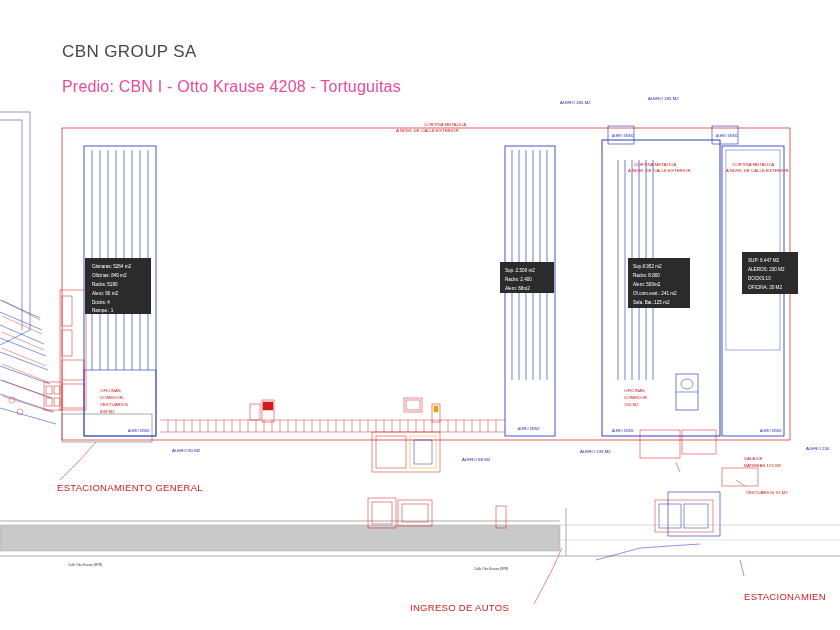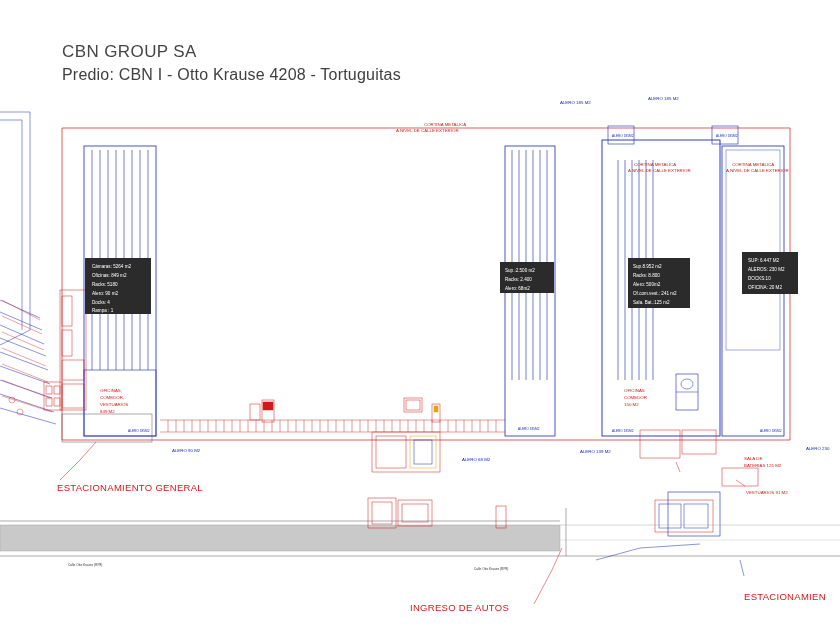--- a/index.html
+++ b/index.html
@@ -18,26 +18,26 @@
   .title-block {
     position: absolute;
     left: 62px;
     top: 42px;
     color: #3a3a3a;
   }
   .title-line1 {
     font-size: 17px;
     letter-spacing: 0.4px;
     color: #454545;
-    margin-bottom: 4px;
+    margin-bottom: 16px;
   }
   .title-line2 {
     font-size: 16px;
     letter-spacing: 0.2px;
-    color: #404040;
+    color: #ec4899;
   }
   svg.plan {
     position: absolute;
     left: 0;
     top: 0;
     width: 840px;
     height: 630px;
   }
   .lbl {
     font-family: "Liberation Sans", sans-serif;

